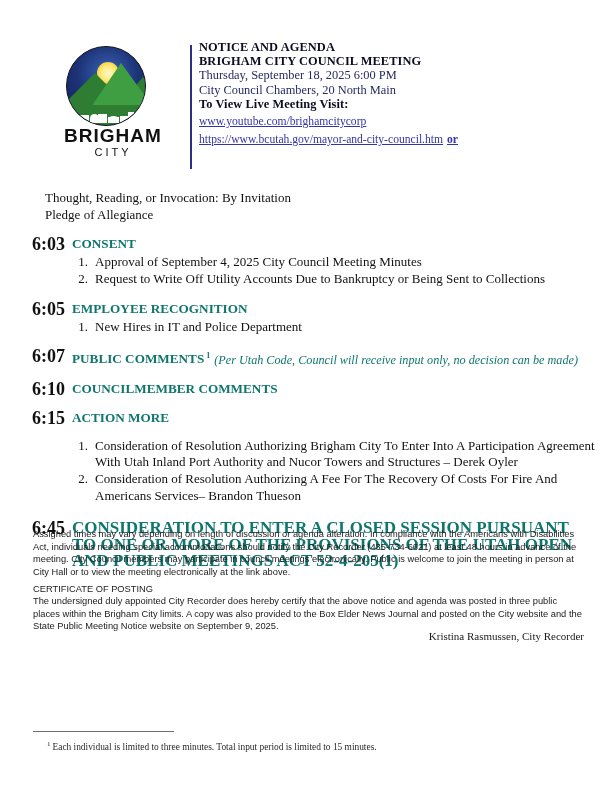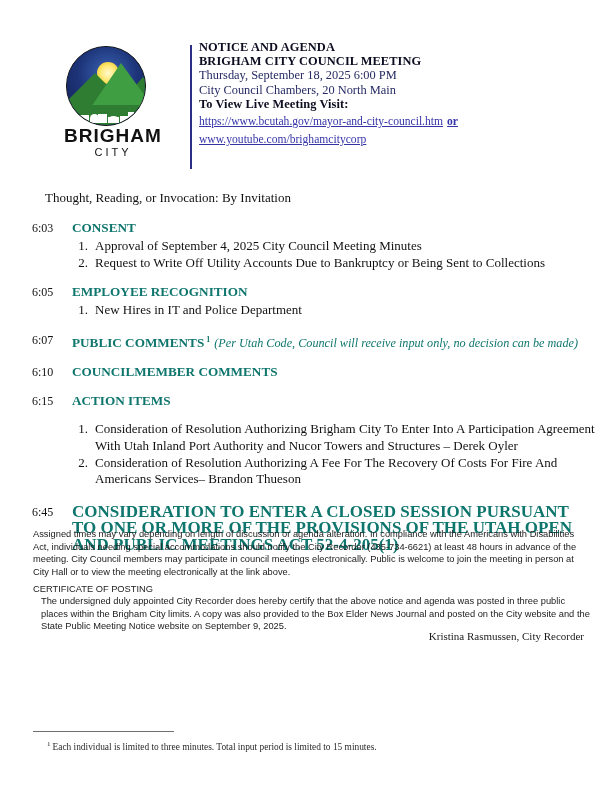--- a/index.html
+++ b/index.html
@@ -195,22 +195,22 @@
     color: #111111;
   }
   .sec {
     position: relative;
     margin-top: 13px;
   }
   .sec-time {
     position: absolute;
     left: 32px;
     top: 0;
-    font-weight: normal;
-    font-size: 12px;
+    font-weight: bold;
+    font-size: 18px;
     line-height: 16px;
     color: #111111;
   }
   .sec-head {
     margin-left: 72px;
     font-weight: bold;
     font-size: 13.2px;
     line-height: 16px;
     color: #0f766e;
   }
@@ -271,21 +271,21 @@
     position: absolute;
     left: 33px;
     top: 583px;
     font-family: "Liberation Sans", sans-serif;
     font-size: 9.3px;
     line-height: 12.6px;
     color: #1a1a1a;
   }
   .cert-body {
     position: absolute;
-    left: 41px;
+    left: 33px;
     top: 595px;
     width: 551px;
     font-family: "Liberation Sans", sans-serif;
     font-size: 9.3px;
     line-height: 12.6px;
     color: #1a1a1a;
   }
   .signature {
     position: absolute;
     left: 33px;
@@ -358,32 +358,33 @@
 
     <div class="vline"></div>
 
     <div class="header-text">
       <div class="h-bold">NOTICE AND AGENDA</div>
       <div class="h-bold">BRIGHAM CITY COUNCIL MEETING</div>
       <div class="h-reg">Thursday, September 18, 2025 6:00 PM</div>
       <div class="h-reg">City Council Chambers, 20 North Main</div>
       <div class="h-bold">To View Live Meeting Visit:</div>
       <div>
+        <span class="h-link">www.youtube.com/brighamcitycorp</span>
+      </div>
+      <div>
         <span class="h-link">https://www.bcutah.gov/mayor-and-city-council.htm</span>
         <span class="h-link-or">or</span>
       </div>
-      <div>
-        <span class="h-link">www.youtube.com/brighamcitycorp</span>
-      </div>
     </div>
   </div>
 
   <div class="agenda">
 
     <div class="preamble">Thought, Reading, or Invocation: By Invitation</div>
+    <div class="preamble">Pledge of Allegiance</div>
 
     <div class="sec">
       <div class="sec-time">6:03</div>
       <div class="sec-head">CONSENT</div>
       <ol class="items">
         <li><span class="num">1.</span><span>Approval of September 4, 2025 City Council Meeting Minutes</span></li>
         <li><span class="num">2.</span><span>Request to Write Off Utility Accounts Due to Bankruptcy or Being Sent to Collections</span></li>
       </ol>
     </div>
 
@@ -400,21 +401,21 @@
       <div class="sec-head"><span>PUBLIC COMMENTS</span><span class="sup">1</span><span class="note">(Per Utah Code, Council will receive input only, no decision can be made)</span></div>
     </div>
 
     <div class="sec">
       <div class="sec-time">6:10</div>
       <div class="sec-head">COUNCILMEMBER COMMENTS</div>
     </div>
 
     <div class="sec">
       <div class="sec-time">6:15</div>
-      <div class="sec-head">ACTION ITEMS</div>
+      <div class="sec-head">ACTION MORE</div>
       <ol class="items" style="margin-top:12px;">
         <li><span class="num">1.</span><span>Consideration of Resolution Authorizing Brigham City To Enter Into A Participation Agreement With Utah Inland Port Authority and Nucor Towers and Structures – Derek Oyler</span></li>
         <li><span class="num">2.</span><span>Consideration of Resolution Authorizing A Fee For The Recovery Of Costs For Fire And Americans Services– Brandon Thueson</span></li>
       </ol>
     </div>
 
     <div class="sec" style="margin-top:16px;">
       <div class="sec-time">6:45</div>
       <div class="sec-head wide">CONSIDERATION TO ENTER A CLOSED SESSION PURSUANT TO ONE OR MORE OF THE PROVISIONS OF THE UTAH OPEN AND PUBLIC MEETINGS ACT 52-4-205(1)</div>
     </div>

